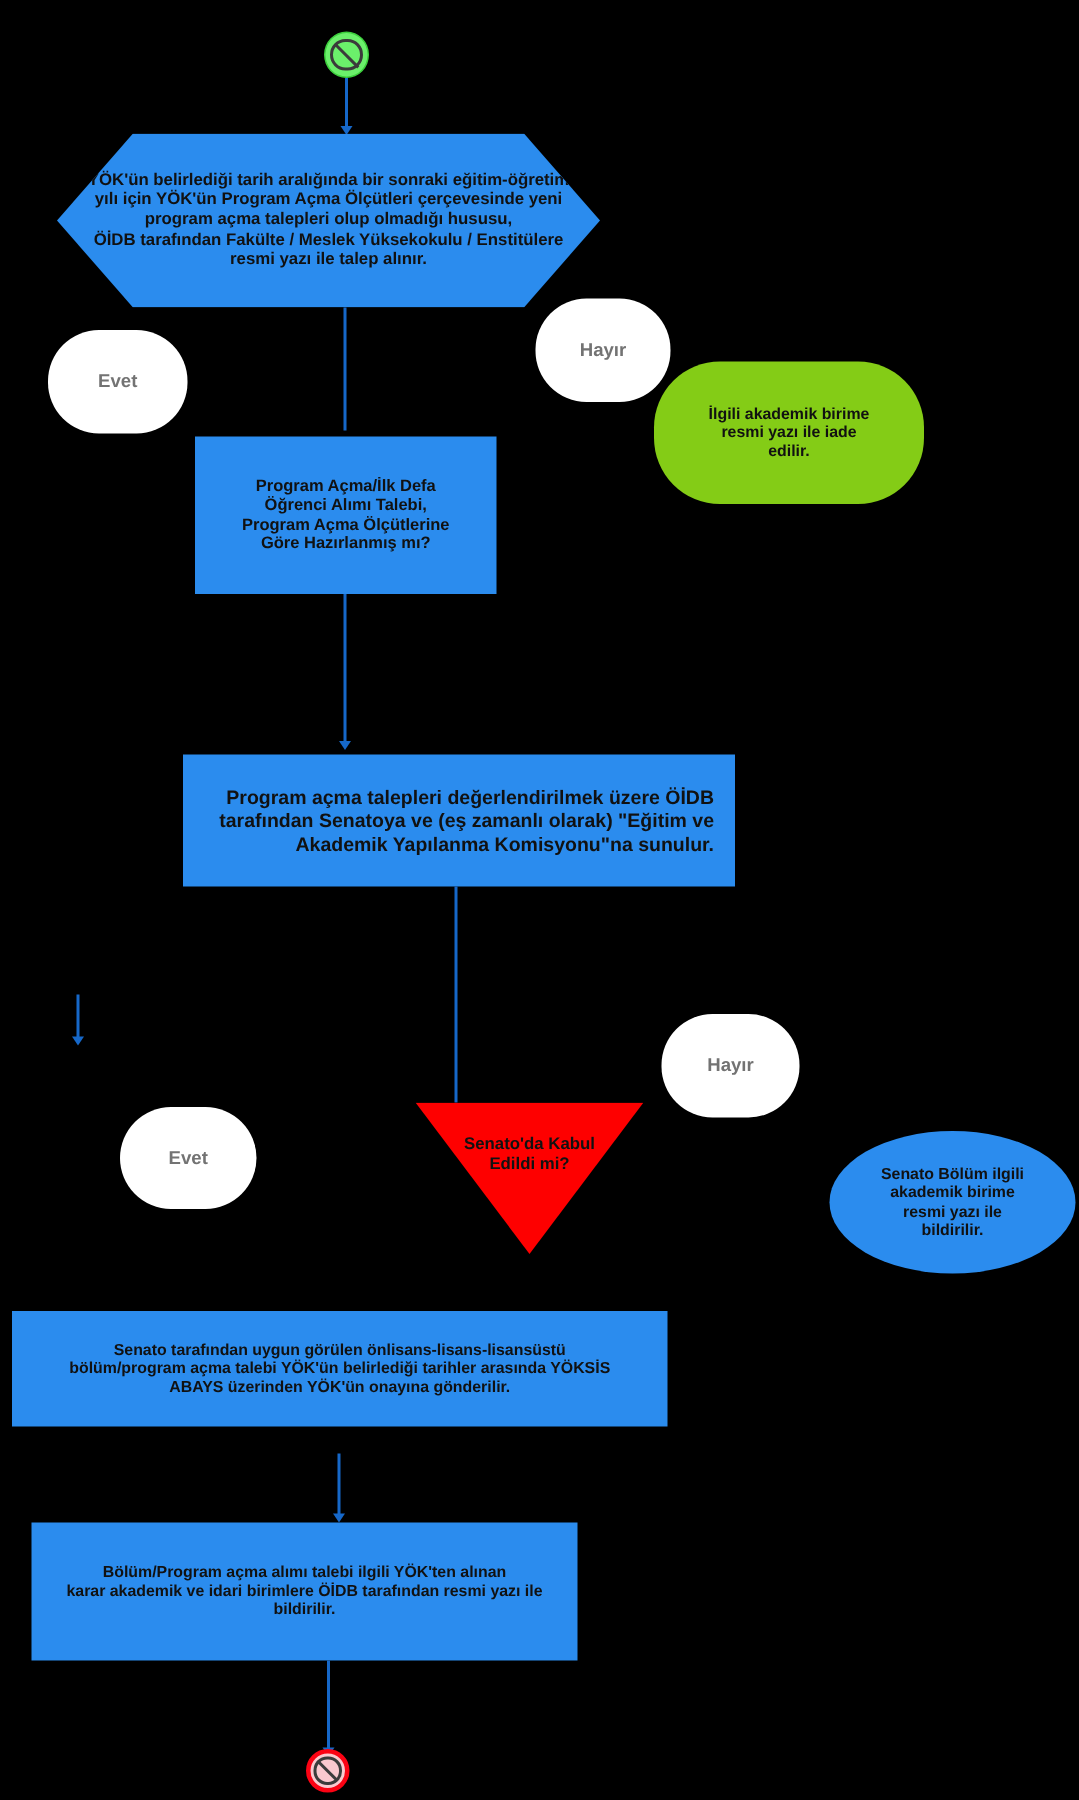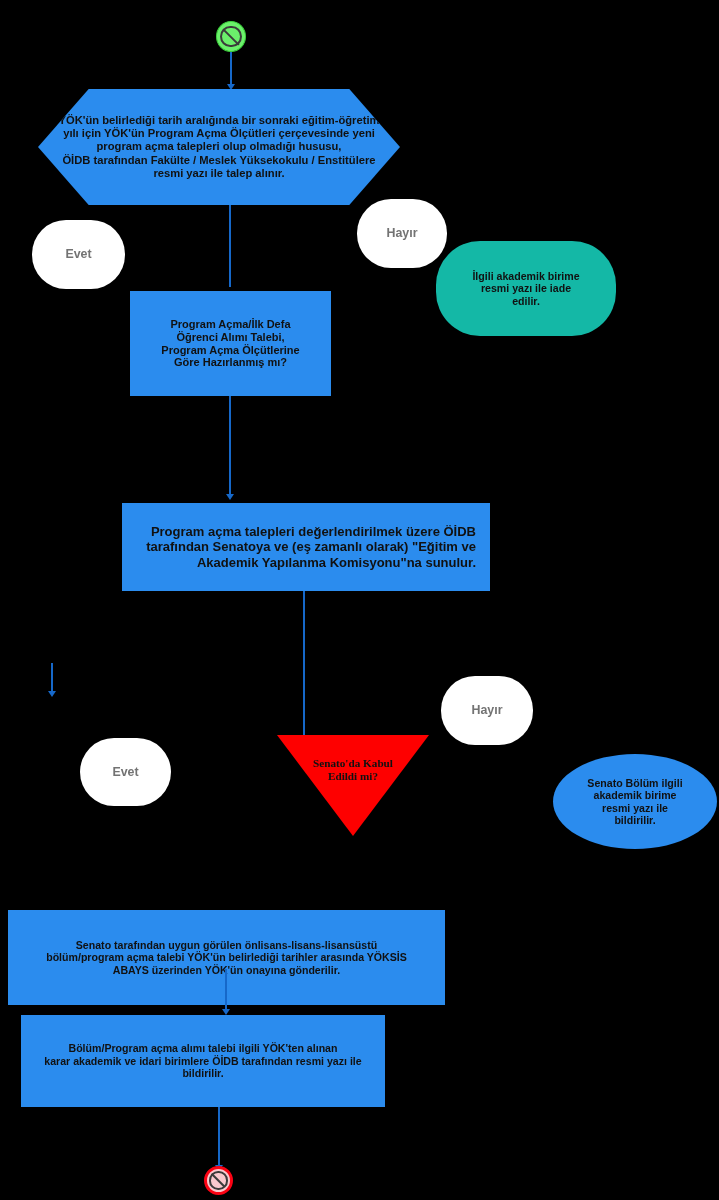--- a/index.html
+++ b/index.html
@@ -88,21 +88,21 @@
     border-radius: 34px;
     color: #737373;
   }
 
   
   .ellipse {
     background: #2b8cee;
     border-radius: 50%;
   }
   .roundrect-blue {
-    background: #14b8a6;
+    background: #84cc16;
     border-radius: 44px;
   }
 
   
   .triangle-wrap {
     position: absolute;
   }
   .triangle-shape {
     position: absolute;
     inset: 0;
@@ -112,21 +112,20 @@
   }
   .triangle-label {
     position: absolute;
     left: 0;
     right: 0;
     top: 22px;
     text-align: center;
     color: #111111;
     white-space: pre-line;
     line-height: 1.2;
-    font-family: Liberation Serif, serif;
   }
 
   
   .conn {
     position: absolute;
     background: #1668c9;
   }
   .conn-arrow {
     position: absolute;
     width: 0;
@@ -215,21 +214,21 @@
 Edildi mi?</div>
   </div>
 
   <div class="node ellipse t-small" style="left:553px; top:736px; width:164px; height:95px;">
     <span class="txt">Senato Bölüm ilgili
 akademik birime
 resmi yazı ile
 bildirilir.</span>
   </div>
 
-  <div class="node rect t-small" style="left:8px; top:892px; width:437px; height:95px; padding:0 12px;">
+  <div class="node rect t-small" style="left:8px; top:856px; width:437px; height:77px; padding:0 12px;">
     <span class="txt">Senato tarafından uygun görülen önlisans-lisans-lisansüstü
 bölüm/program açma talebi YÖK'ün belirlediği tarihler arasında YÖKSİS
 ABAYS üzerinden YÖK'ün onayına gönderilir.</span>
   </div>
 
   <div class="conn" style="left:225px; top:951px; width:2px; height:42px;"></div>
   <div class="conn-arrow arrow-down" style="left:222px; top:991px;"></div>
 
   <div class="node rect t-small" style="left:21px; top:997px; width:364px; height:92px; padding:0 12px;">
     <span class="txt">Bölüm/Program açma alımı talebi ilgili YÖK'ten alınan

